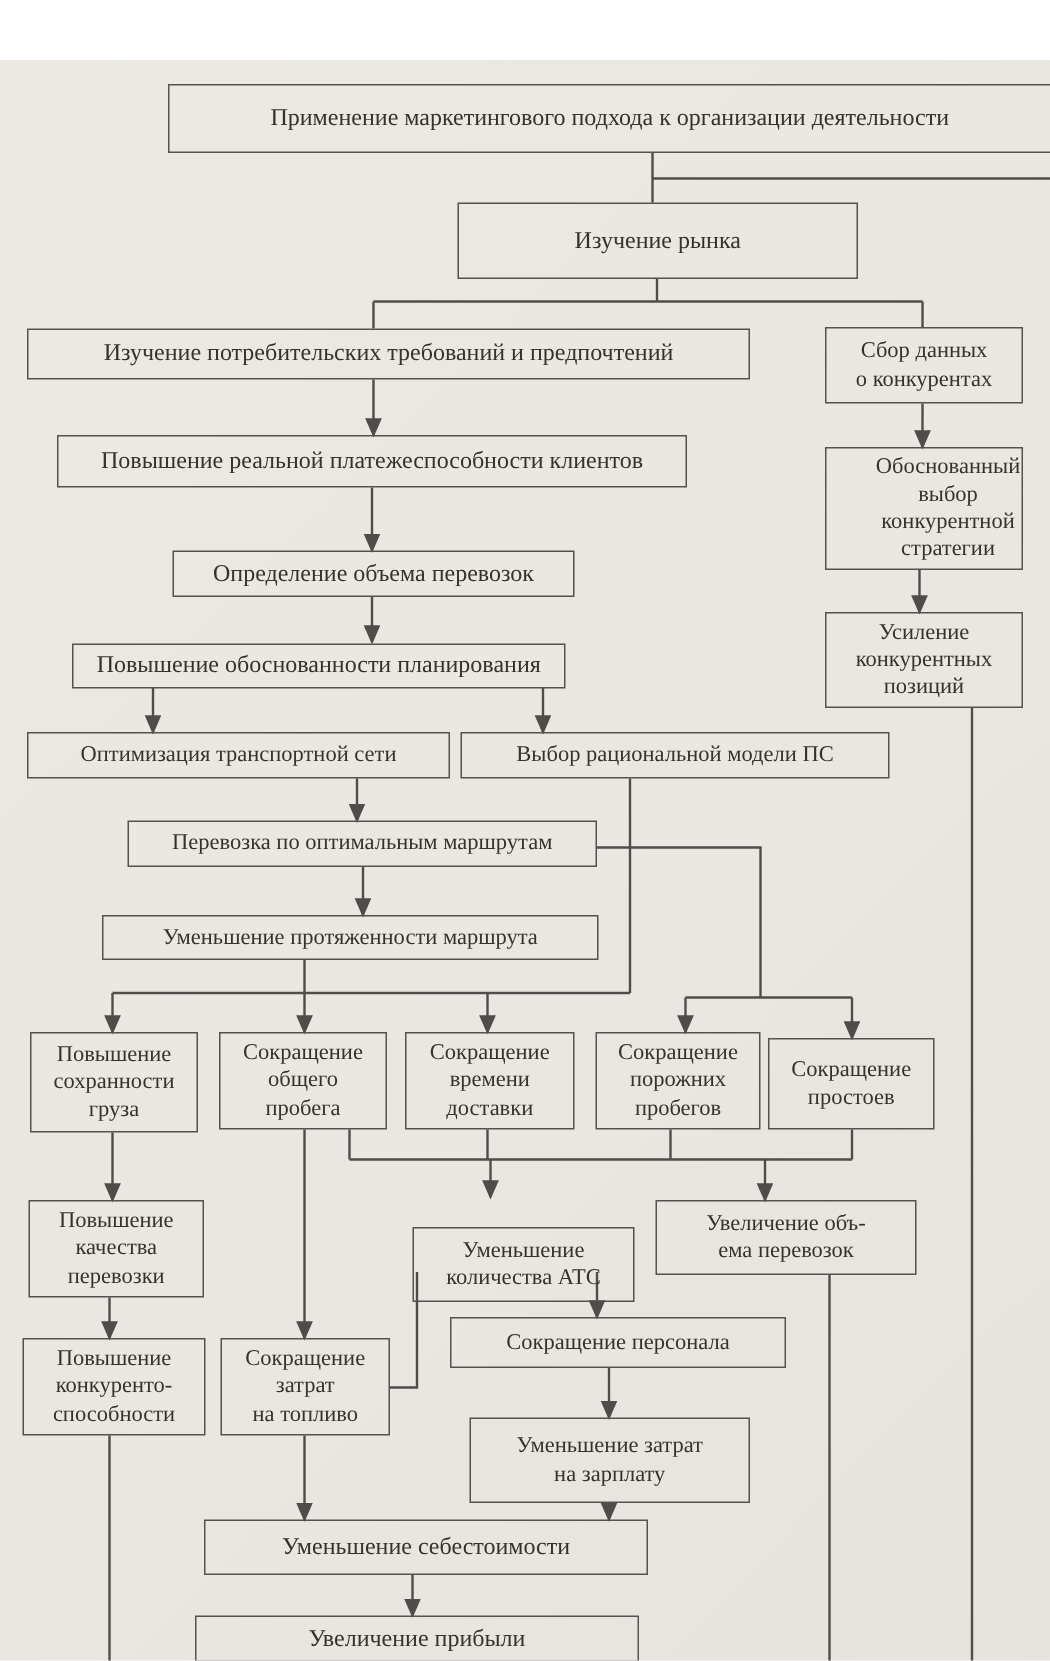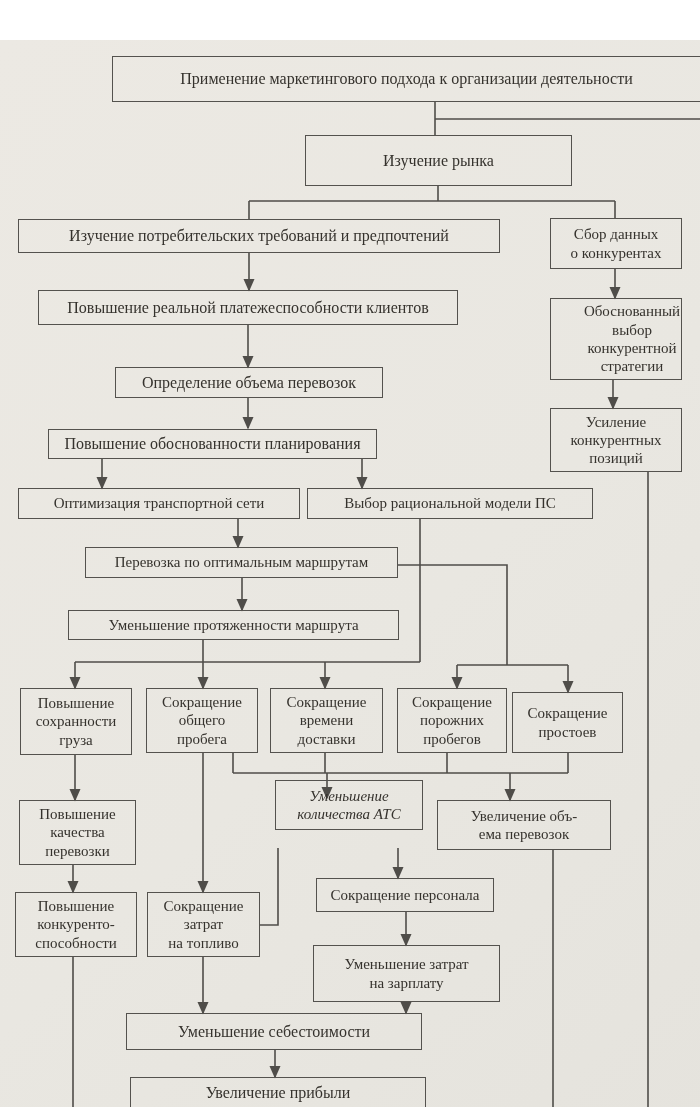--- a/index.html
+++ b/index.html
@@ -116,29 +116,29 @@
       <div class="node" style="left: 550px; top: 258px; width: 132px; height: 82px; padding-left: 35px;">Обоснованный
 выбор
 конкурентной
 стратегии</div>
       <div class="node" style="left: 550px; top: 368px; width: 132px; height: 64px;">Усиление
 конкурентных
 позиций</div>
       <div class="node" style="left: 19px; top: 760px; width: 117px; height: 65px;">Повышение
 качества
 перевозки</div>
-      <div class="node" style="left: 275px; top: 740px; width: 148px; height: 50px; font-style: italic;">Уменьшение
+      <div class="node" style="left: 275px; top: 778px; width: 148px; height: 50px;">Уменьшение
 количества АТС</div>
       <div class="node" style="left: 437px; top: 760px; width: 174px; height: 50px;">Увеличение объ-
 ема перевозок</div>
       <div class="node" style="left: 15px; top: 852px; width: 122px; height: 65px;">Повышение
 конкуренто-
 способности</div>
       <div class="node" style="left: 147px; top: 852px; width: 113px; height: 65px;">Сокращение
 затрат
 на топливо</div>
-      <div class="node" style="left: 316px; top: 838px; width: 178px; height: 34px; font-family: Liberation Serif, serif;">Сокращение персонала</div>
+      <div class="node" style="left: 300px; top: 838px; width: 224px; height: 34px; font-family: Liberation Serif, serif;">Сокращение персонала</div>
       <div class="node" style="left: 313px; top: 905px; width: 187px; height: 57px;">Уменьшение затрат
 на зарплату</div>
-      <div class="node big" style="left: 126px; top: 973px; width: 296px; height: 37px;">Уменьшение себестоимости</div>
+      <div class="node big" style="left: 136px; top: 973px; width: 296px; height: 37px;">Уменьшение себестоимости</div>
       <div class="node big" style="left: 130px; top: 1037px; width: 296px; height: 31px;">Увеличение прибыли</div>
     </div>
 </div>
 
 </body></html>

